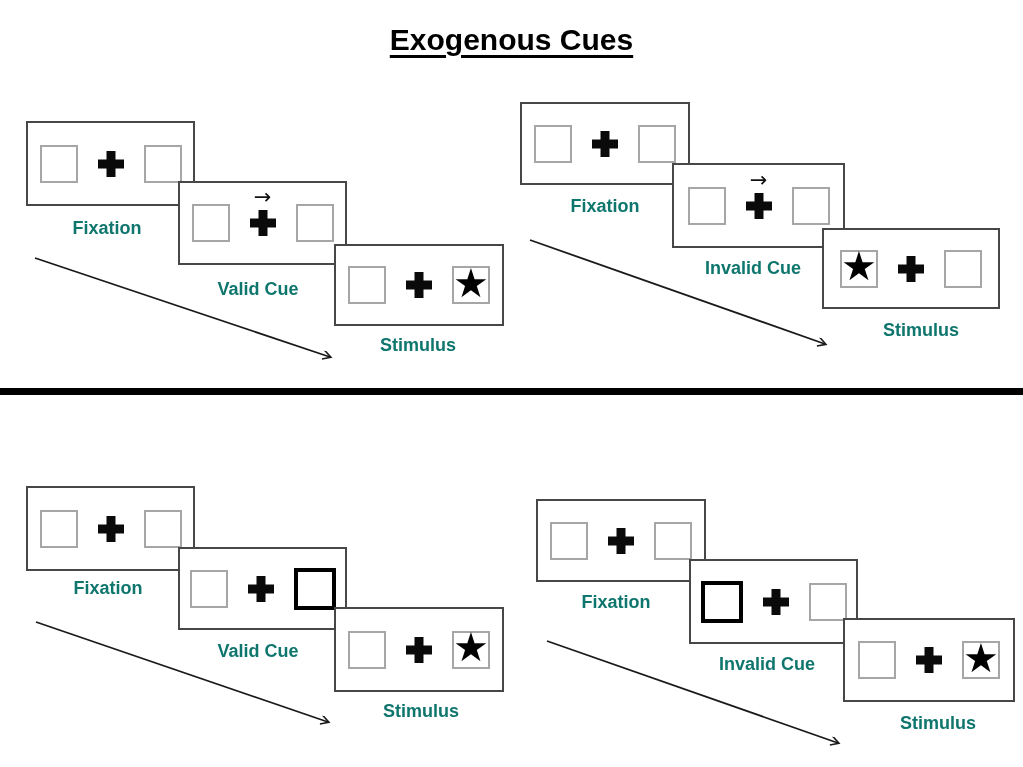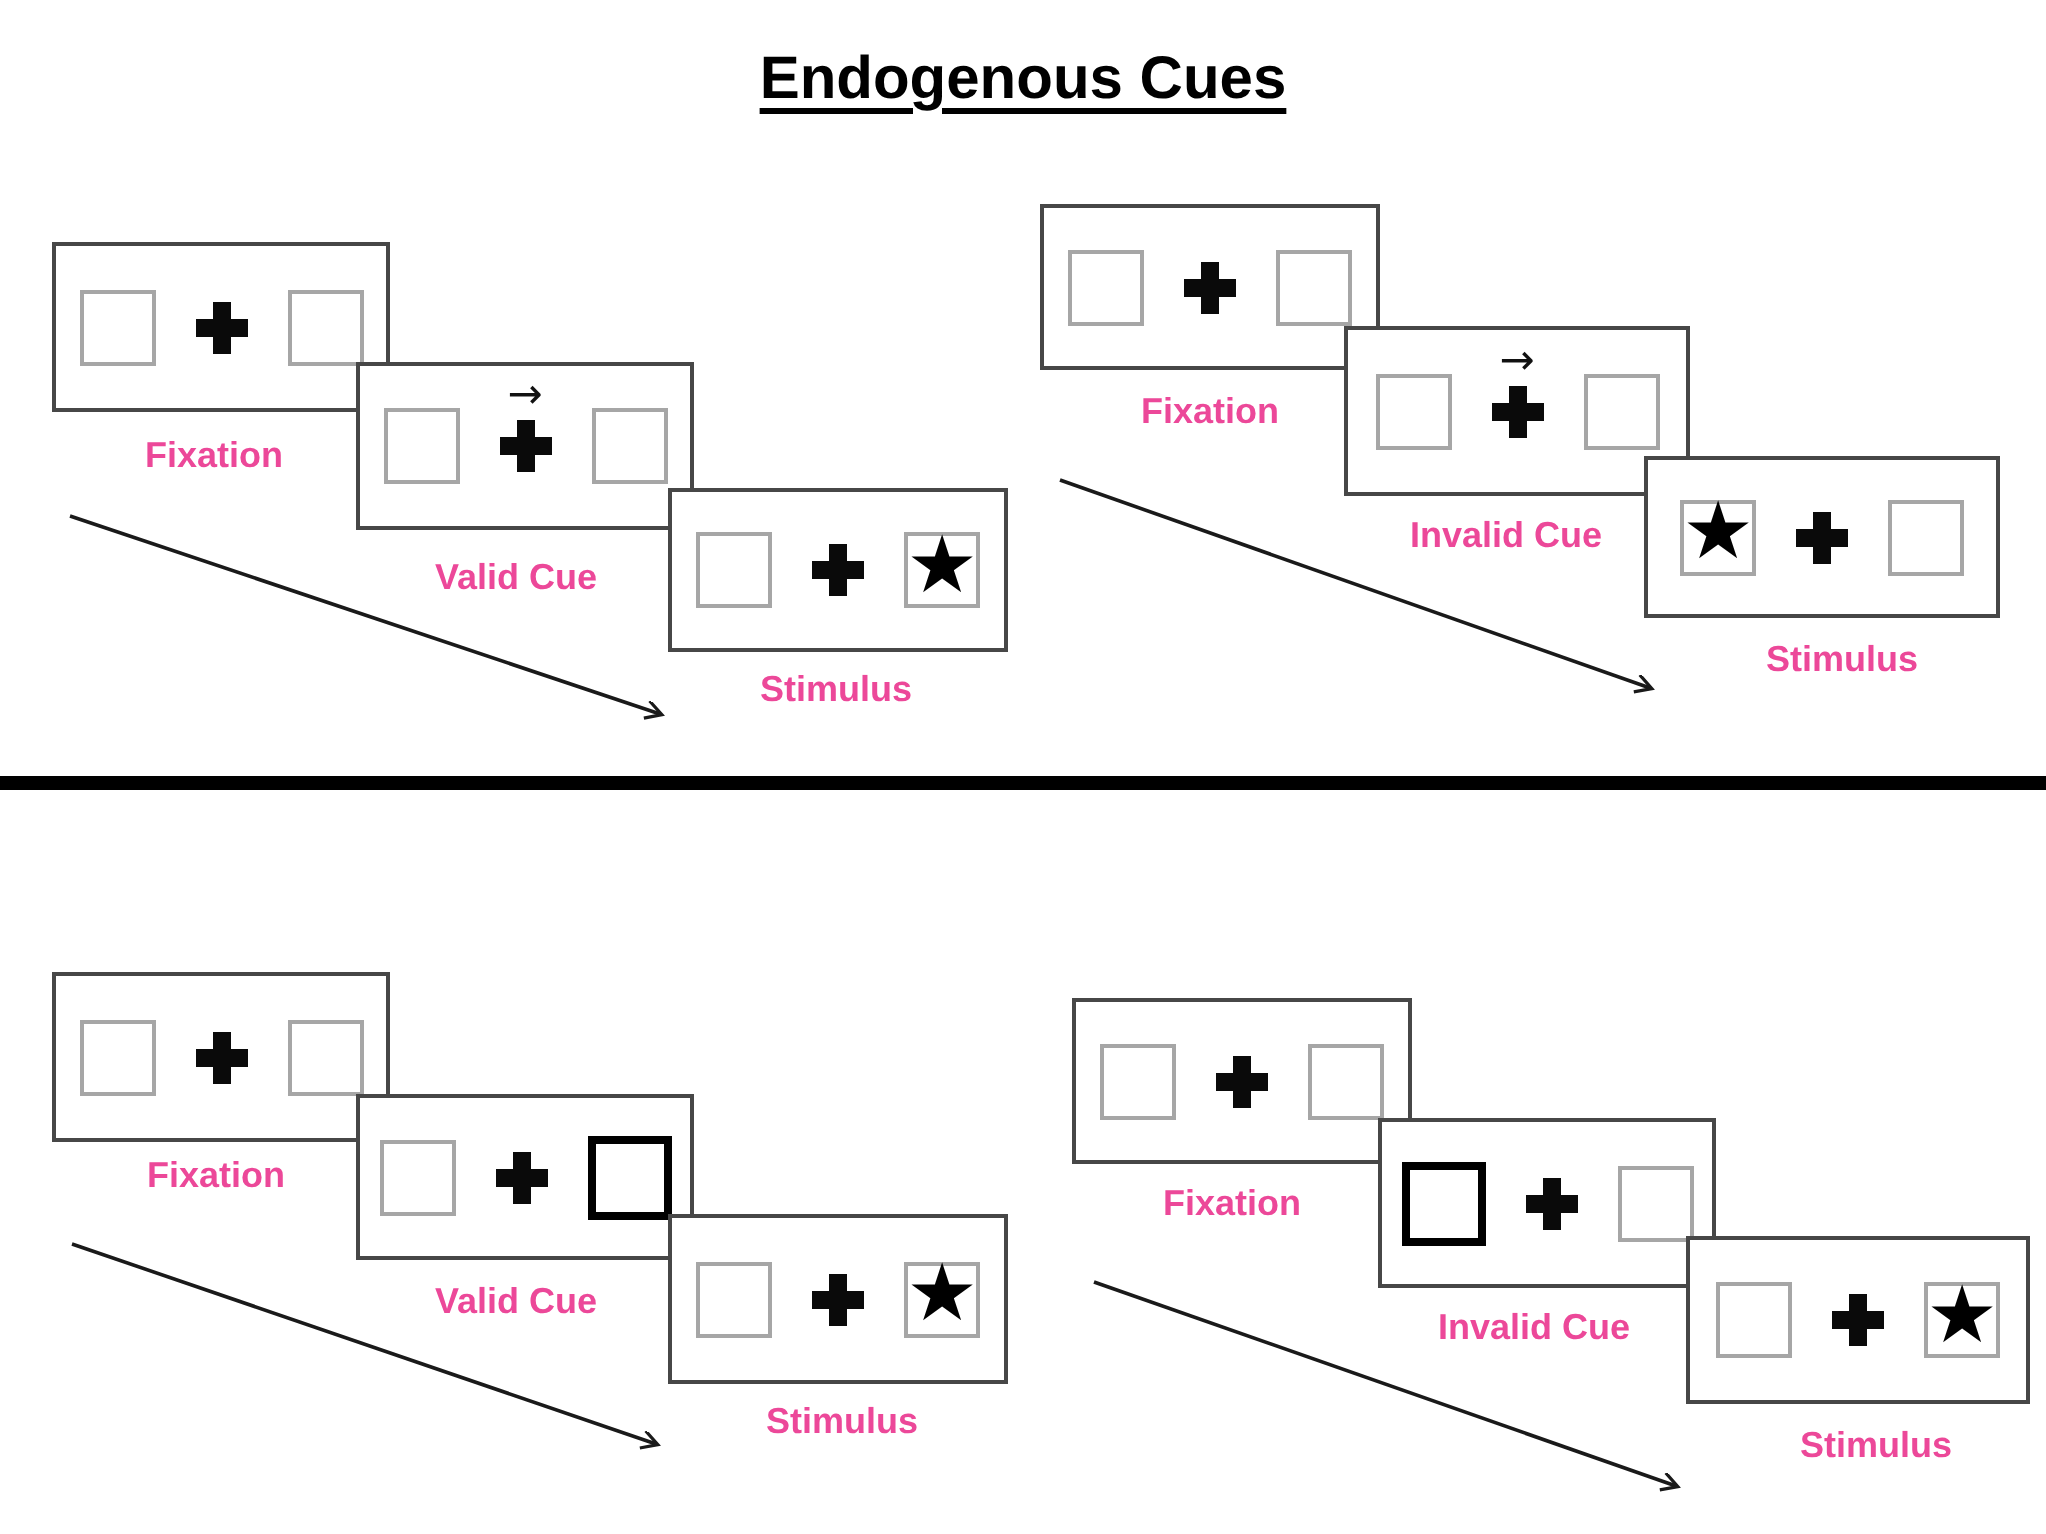--- a/index.html
+++ b/index.html
@@ -111,21 +111,21 @@
     font-weight: normal;
     line-height: 1;
     color: #111;
     white-space: nowrap;
   }
   .lbl {
     position: absolute;
     transform: translate(-50%, -50%);
     font-size: 18px;
     font-weight: bold;
-    color: #ec4899;
+    color: #0f766e;
     white-space: nowrap;
   }
   .arrows {
     position: absolute;
     left: 0;
     top: 0;
     pointer-events: none;
   }
 </style>
 </head>
@@ -138,21 +138,21 @@
       <marker id="ah" markerWidth="12" markerHeight="12" refX="8" refY="4.5" orient="auto" markerUnits="userSpaceOnUse">
         <polyline points="1,0 9,4.5 1,9" fill="none" stroke="#1a1a1a" stroke-width="1.6"></polyline>
       </marker>
     </defs>
     <line x1="35" y1="258" x2="330" y2="357" stroke="#1a1a1a" stroke-width="1.8" marker-end="url(#ah)"></line>
     <line x1="530" y1="240" x2="825" y2="344" stroke="#1a1a1a" stroke-width="1.8" marker-end="url(#ah)"></line>
     <line x1="36" y1="622" x2="328" y2="722" stroke="#1a1a1a" stroke-width="1.8" marker-end="url(#ah)"></line>
     <line x1="547" y1="641" x2="838" y2="743" stroke="#1a1a1a" stroke-width="1.8" marker-end="url(#ah)"></line>
   </svg>
 
-  <h1 class="title endo">Endogenous Cues</h1>
+  <h1 class="title endo">Exogenous Cues</h1>
   <div class="divider"></div>
 
   <div class="panel" style="left:26px; top:121px; width:169px; height:85px;">
     <div class="row">
       <div class="sq"></div>
       <div class="plus"></div>
       <div class="sq"></div>
     </div>
   </div>
   <div class="panel" style="left:178px; top:181px; width:169px; height:84px;">

